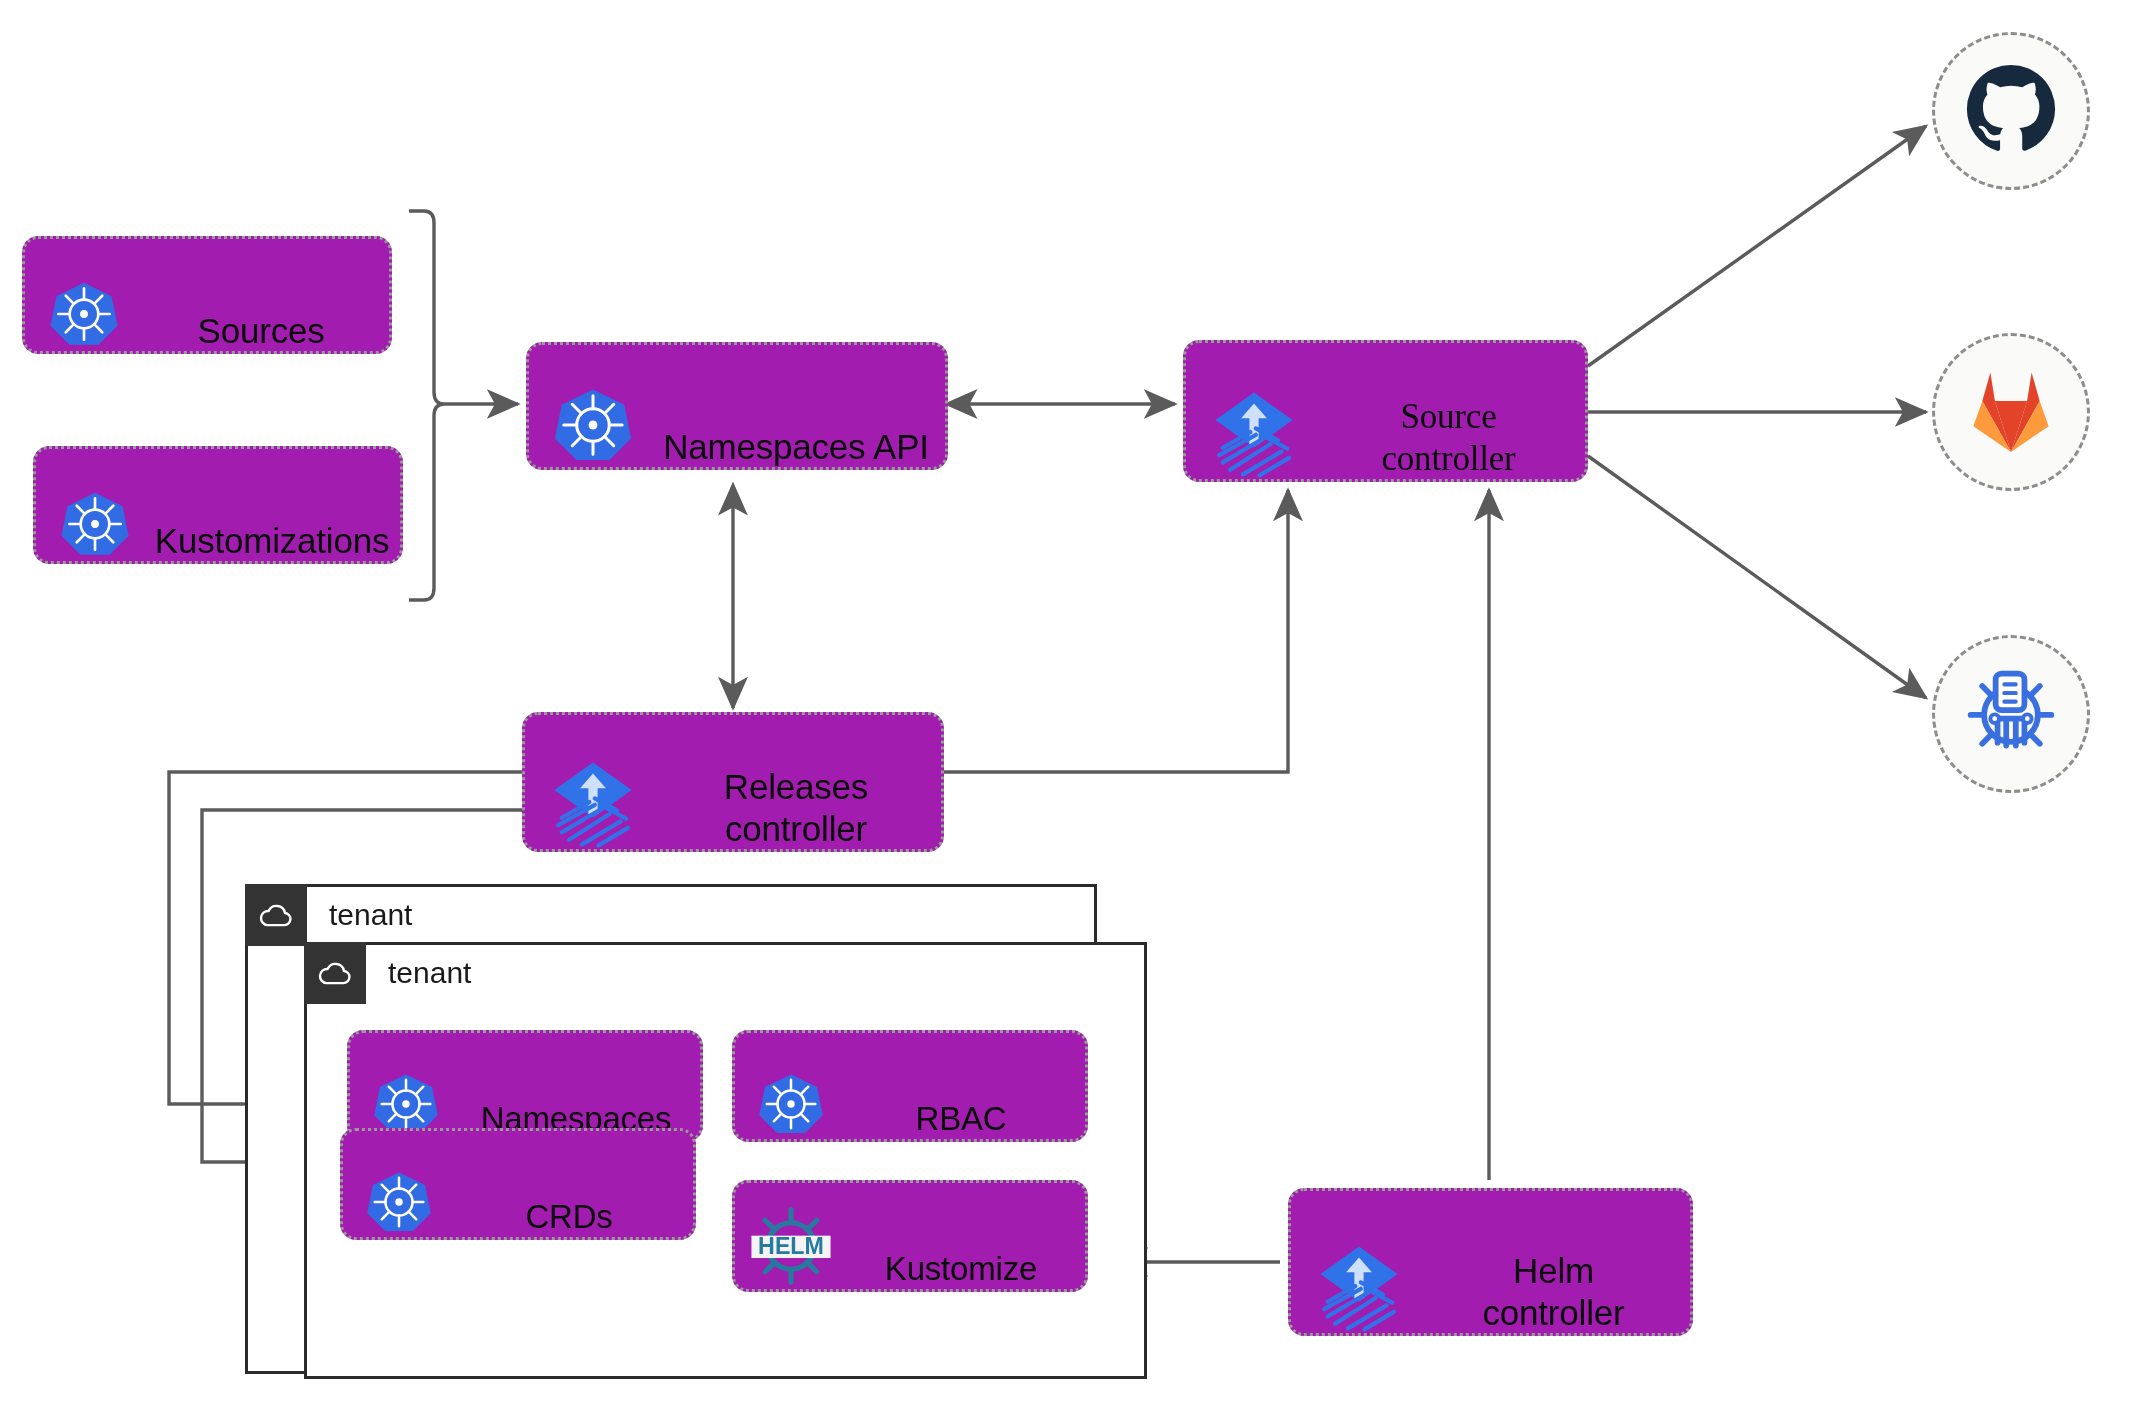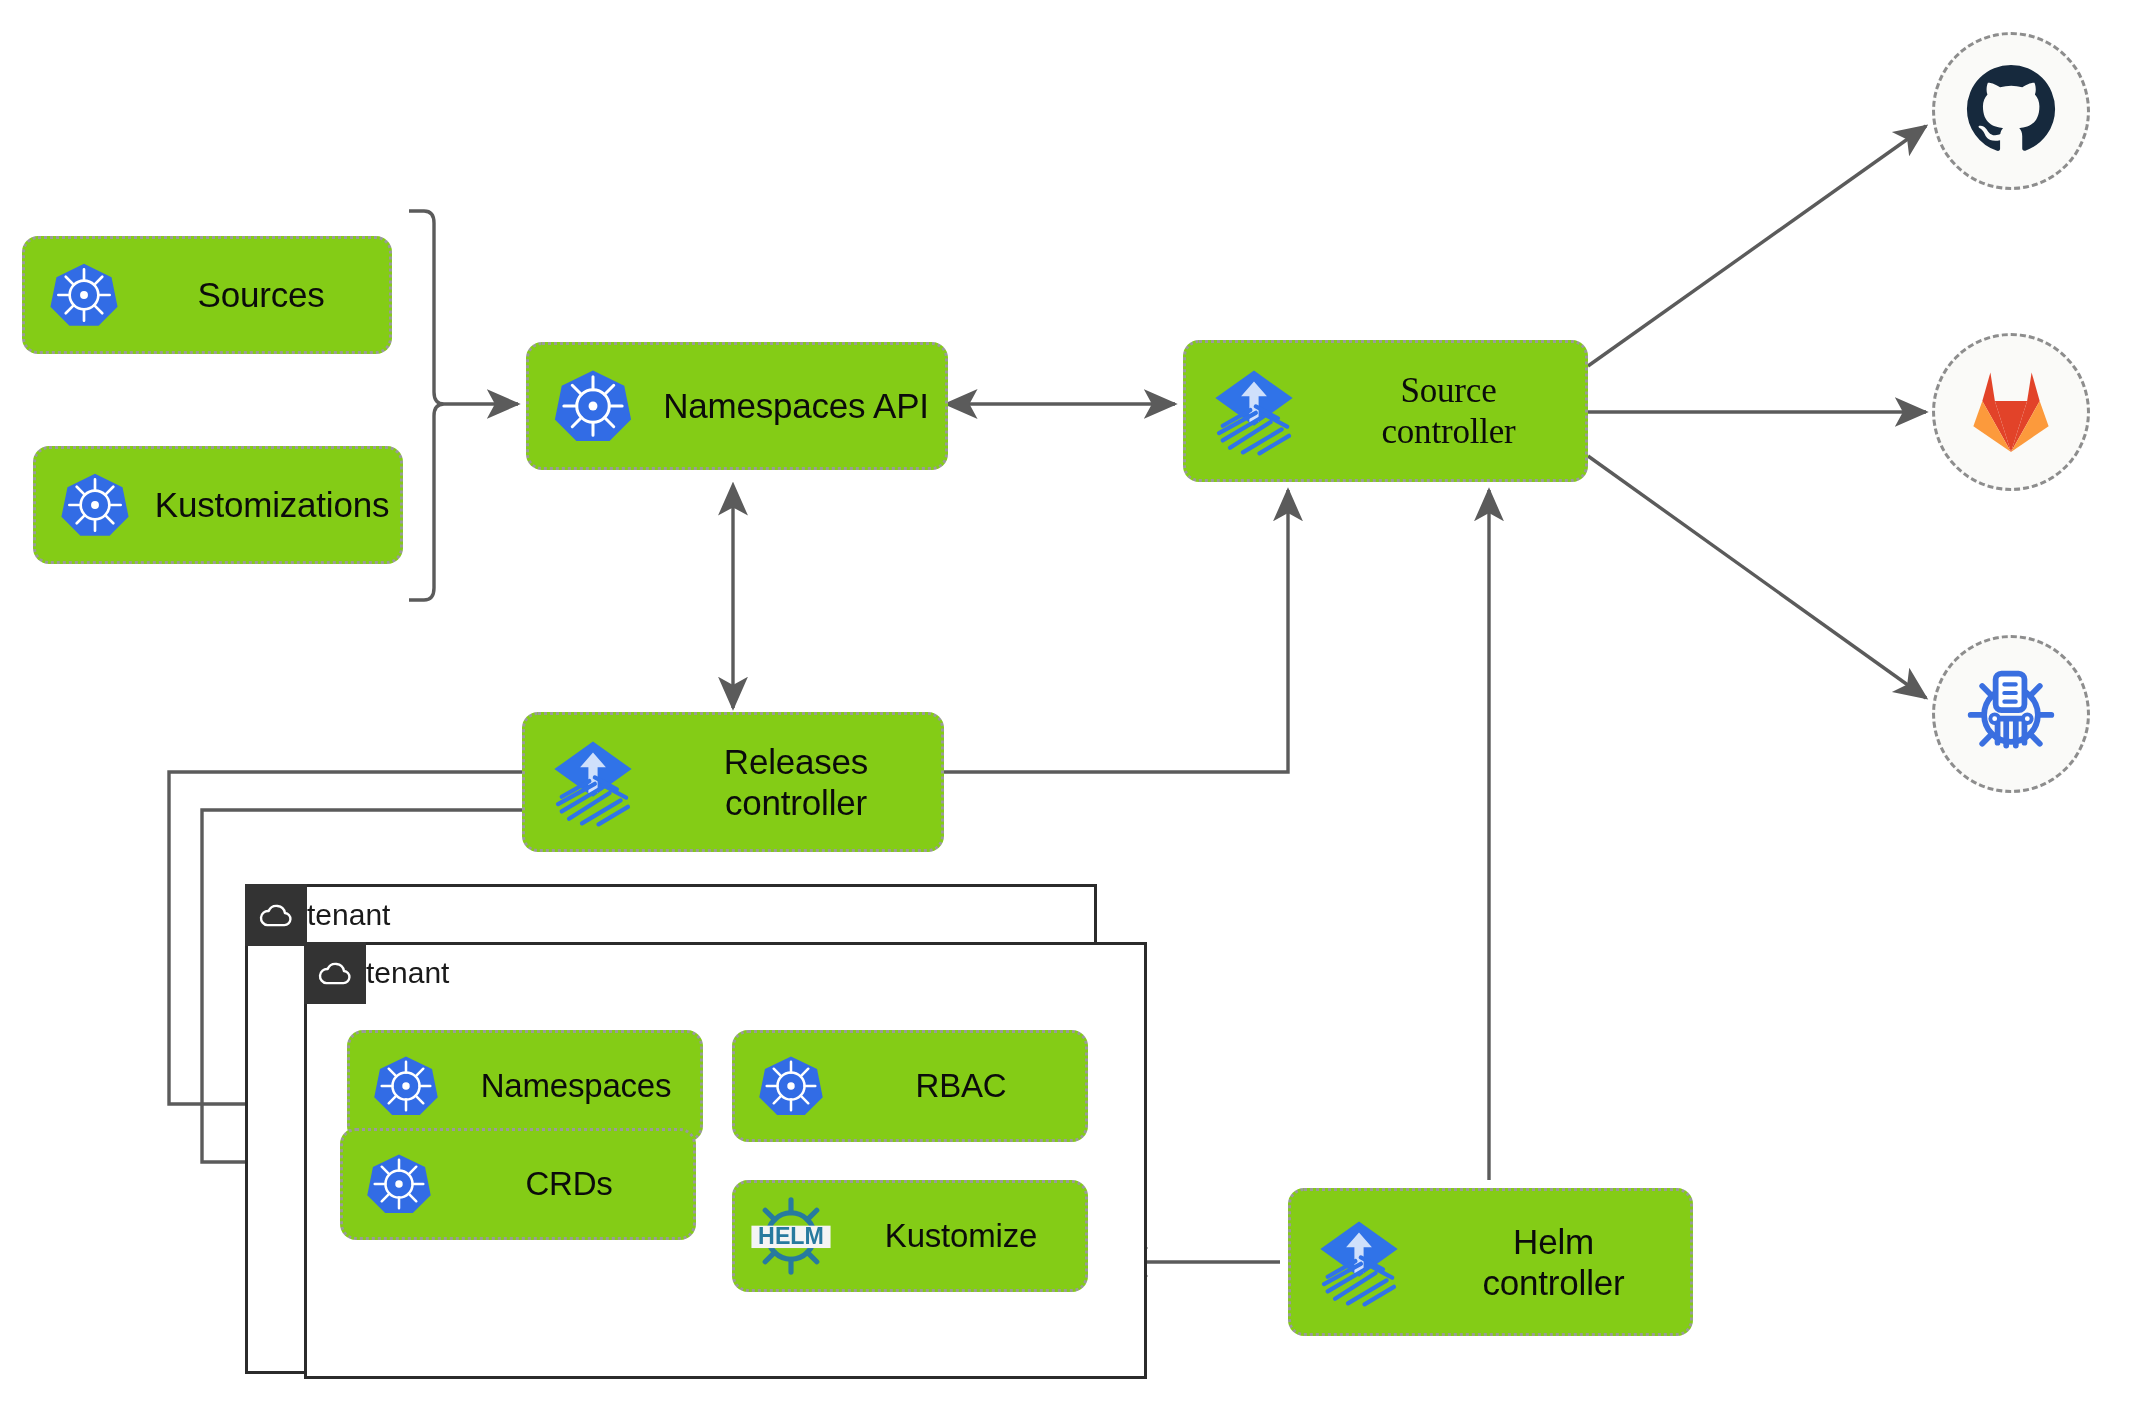--- a/index.html
+++ b/index.html
@@ -26,25 +26,25 @@
     width: 2144px;
     height: 1407px;
     pointer-events: none;
     z-index: 1;
   }
 
   
   .node {
     position: absolute;
     box-sizing: border-box;
-    background: #84cc16;
+    background: #a21caf;
     border: 3px dotted #9a9a9a;
     border-radius: 16px;
     display: flex;
-    align-items: center;
+    align-items: flex-end;
     z-index: 3;
   }
   .node .ico {
     flex: 0 0 auto;
     display: flex;
     align-items: center;
     justify-content: center;
   }
   .node .label {
     flex: 1 1 auto;
@@ -92,20 +92,21 @@
   }
   .tenant .tab .cloudbox {
     width: 62px;
     height: 62px;
     background: #333333;
     display: flex;
     align-items: center;
     justify-content: center;
   }
   .tenant .tab .tname {
+    margin-left: 22px;
     font-size: 30px;
     color: #1a1a1a;
   }
 </style>
 </head>
 <body>
 
 <div id="stage">
 
   <svg class="edges" viewBox="0 0 2144 1407">

